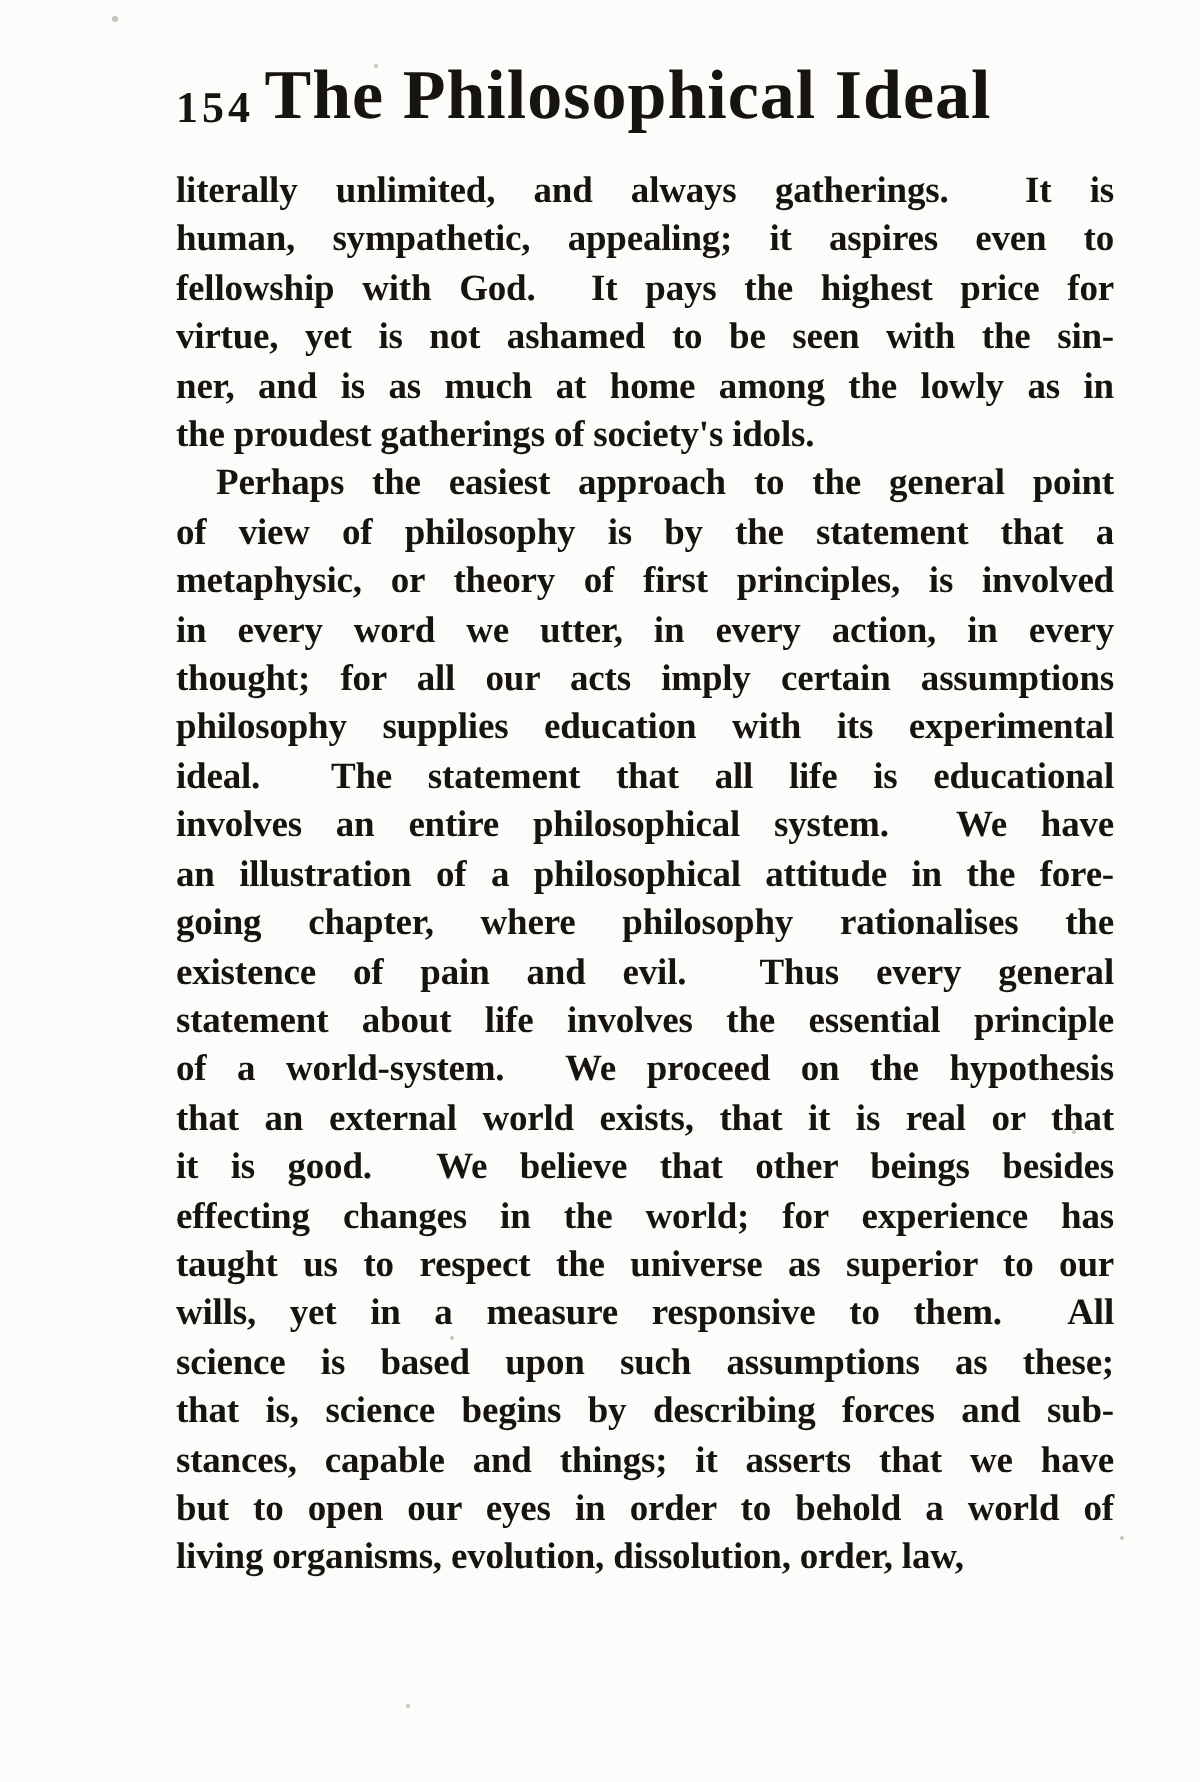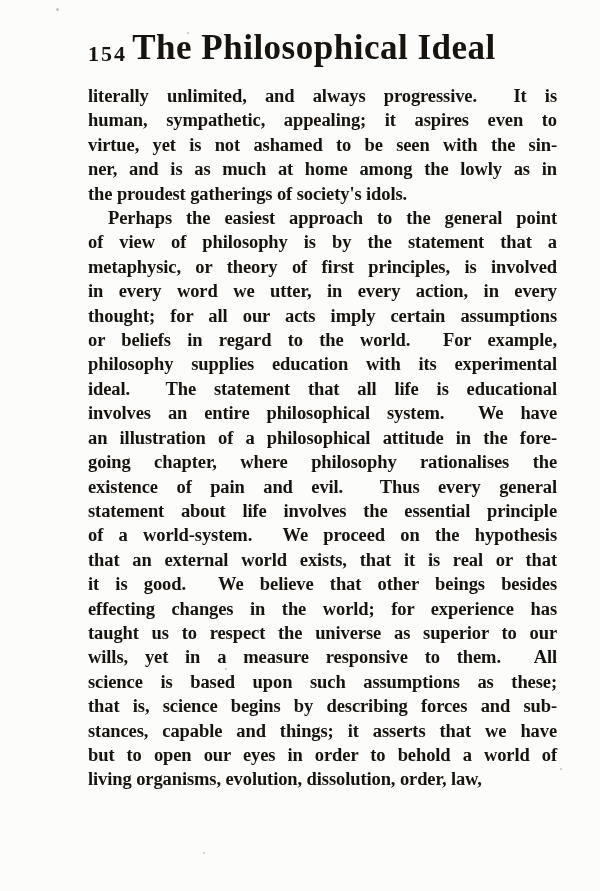--- a/index.html
+++ b/index.html
@@ -49,33 +49,33 @@
 </head>
 <body>
 
 <div class="page" style="--bg: #fcfcfa; --ink: #17130e;">
   <div class="running-head">
     <span class="page-number">154</span>
     <span class="chapter-title">The Philosophical Ideal</span>
   </div>
   <div class="body-text" id="body-text">
       <div class="paragraph">
-        <div class="line">literally unlimited, and always progressive.  It is</div>
+        <div class="line">literally unlimited, and always gatherings.  It is</div>
         <div class="line">human, sympathetic, appealing; it aspires even to</div>
+        <div class="line">fellowship with God.  It pays the highest price for</div>
         <div class="line">virtue, yet is not ashamed to be seen with the sin-</div>
         <div class="line">ner, and is as much at home among the lowly as in</div>
         <div class="line last">the proudest gatherings of society's idols.</div>
       </div>
       <div class="paragraph">
         <div class="line indent">Perhaps the easiest approach to the general point</div>
         <div class="line">of view of philosophy is by the statement that a</div>
         <div class="line">metaphysic, or theory of first principles, is involved</div>
         <div class="line">in every word we utter, in every action, in every</div>
         <div class="line">thought; for all our acts imply certain assumptions</div>
-        <div class="line">or beliefs in regard to the world.  For example,</div>
         <div class="line">philosophy supplies education with its experimental</div>
         <div class="line">ideal.  The statement that all life is educational</div>
         <div class="line">involves an entire philosophical system.  We have</div>
         <div class="line">an illustration of a philosophical attitude in the fore-</div>
         <div class="line">going chapter, where philosophy rationalises the</div>
         <div class="line">existence of pain and evil.  Thus every general</div>
         <div class="line">statement about life involves the essential principle</div>
         <div class="line">of a world-system.  We proceed on the hypothesis</div>
         <div class="line">that an external world exists, that it is real or that</div>
         <div class="line">it is good.  We believe that other beings besides</div>

